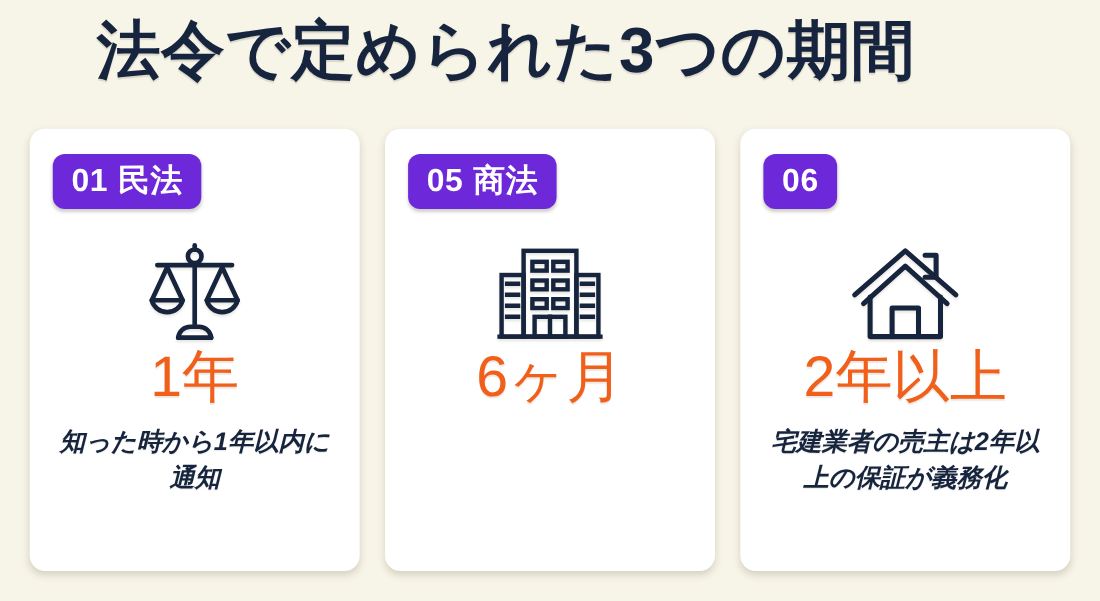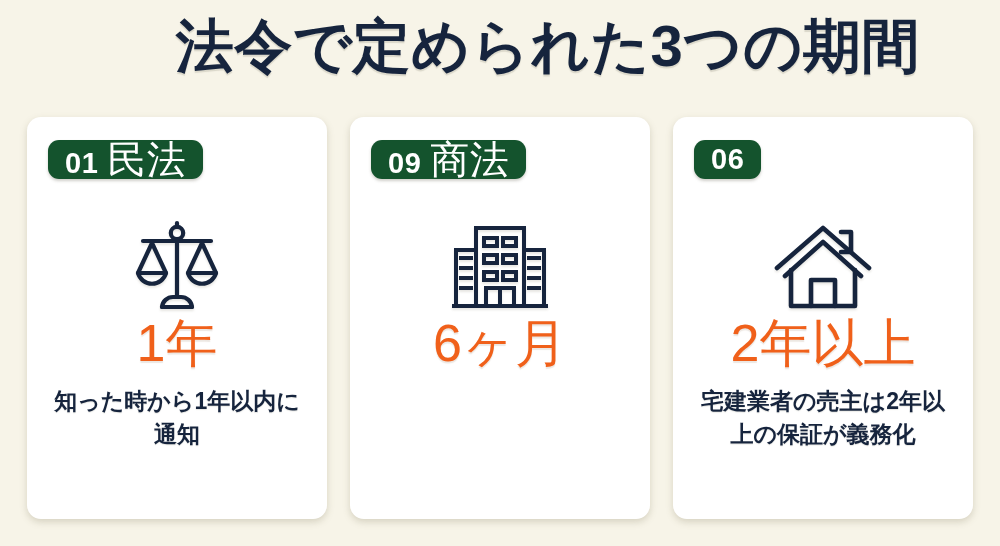--- a/index.html
+++ b/index.html
@@ -20,21 +20,21 @@
     position: relative;
     box-sizing: border-box;
   }
 
   
   .title-wrap {
     position: absolute;
     top: 14px;
     left: 0;
     width: 920px;
-    text-align: right;
+    text-align: center;
   }
   .title {
     display: inline-block;
     font-size: 58px;
     line-height: 1.12;
     font-weight: 700;
     color: #16243d;
     letter-spacing: 0.5px;
     text-shadow: 0 2px 1px rgba(120,115,95,0.22);
     white-space: nowrap;
@@ -59,41 +59,41 @@
     position: relative;
     box-sizing: border-box;
     overflow: hidden;
   }
 
   
   .badge {
     position: absolute;
     top: 23px;
     left: 21px;
-    height: 39px;
-    background: #14532d;
+    height: 50px;
+    background: #6d28d9;
     border-radius: 11px;
     display: flex;
     align-items: center;
     padding: 0 17px;
     box-shadow: 0 2px 3px rgba(100,95,80,0.30);
   }
   .badge-text {
     color: #ffffff;
     font-size: 29px;
     font-weight: 700;
     line-height: 1;
     white-space: nowrap;
     letter-spacing: 0.5px;
     display: flex;
     align-items: baseline;
     gap: 9px;
   }
   .badge-num { font-size: 29px; font-weight: 700; }
-  .badge-law { font-size: 39px; font-weight: 400; }
+  .badge-law { font-size: 29px; font-weight: 700; }
 
   
   .icon-wrap {
     position: absolute;
     top: 100px;
     left: 0;
     width: 300px;
     height: 100px;
     display: flex;
     align-items: center;
@@ -125,20 +125,21 @@
     position: absolute;
     top: 268px;
     left: 24px;
     width: 252px;
     text-align: center;
     font-size: 23px;
     font-weight: 700;
     color: #16243d;
     line-height: 1.42;
     text-shadow: 0 1px 1px rgba(130,125,105,0.18);
+    font-style: italic;
   }
 </style>
 </head>
 <body>
 
 <div class="page">
 
   <div class="title-wrap">
     <div class="title">法令で定められた3つの期間</div>
   </div>
@@ -174,21 +175,21 @@
         </svg>
       </div>
 
       <div class="headline">1年</div>
       <div class="desc">知った時から1年以内に通知</div>
     </div>
 
     <div class="card">
       <div class="badge">
         <div class="badge-text">
-          <span class="badge-num">09</span>
+          <span class="badge-num">05</span>
           <span class="badge-law">商法</span>
         </div>
       </div>
 
       <div class="icon-wrap">
         <svg width="96" height="90" viewBox="0 0 96 90" fill="none" stroke="#16243d" stroke-width="4" stroke-linecap="square" stroke-linejoin="miter">
 
           <rect x="4" y="28" width="20" height="56"></rect>
           <line x1="9" y1="36" x2="19" y2="36"></line>
           <line x1="9" y1="46" x2="19" y2="46"></line>

